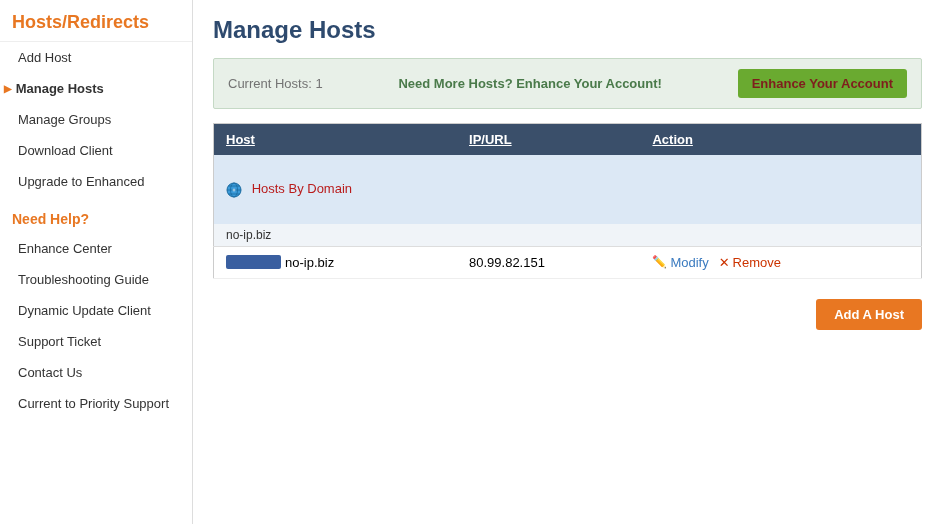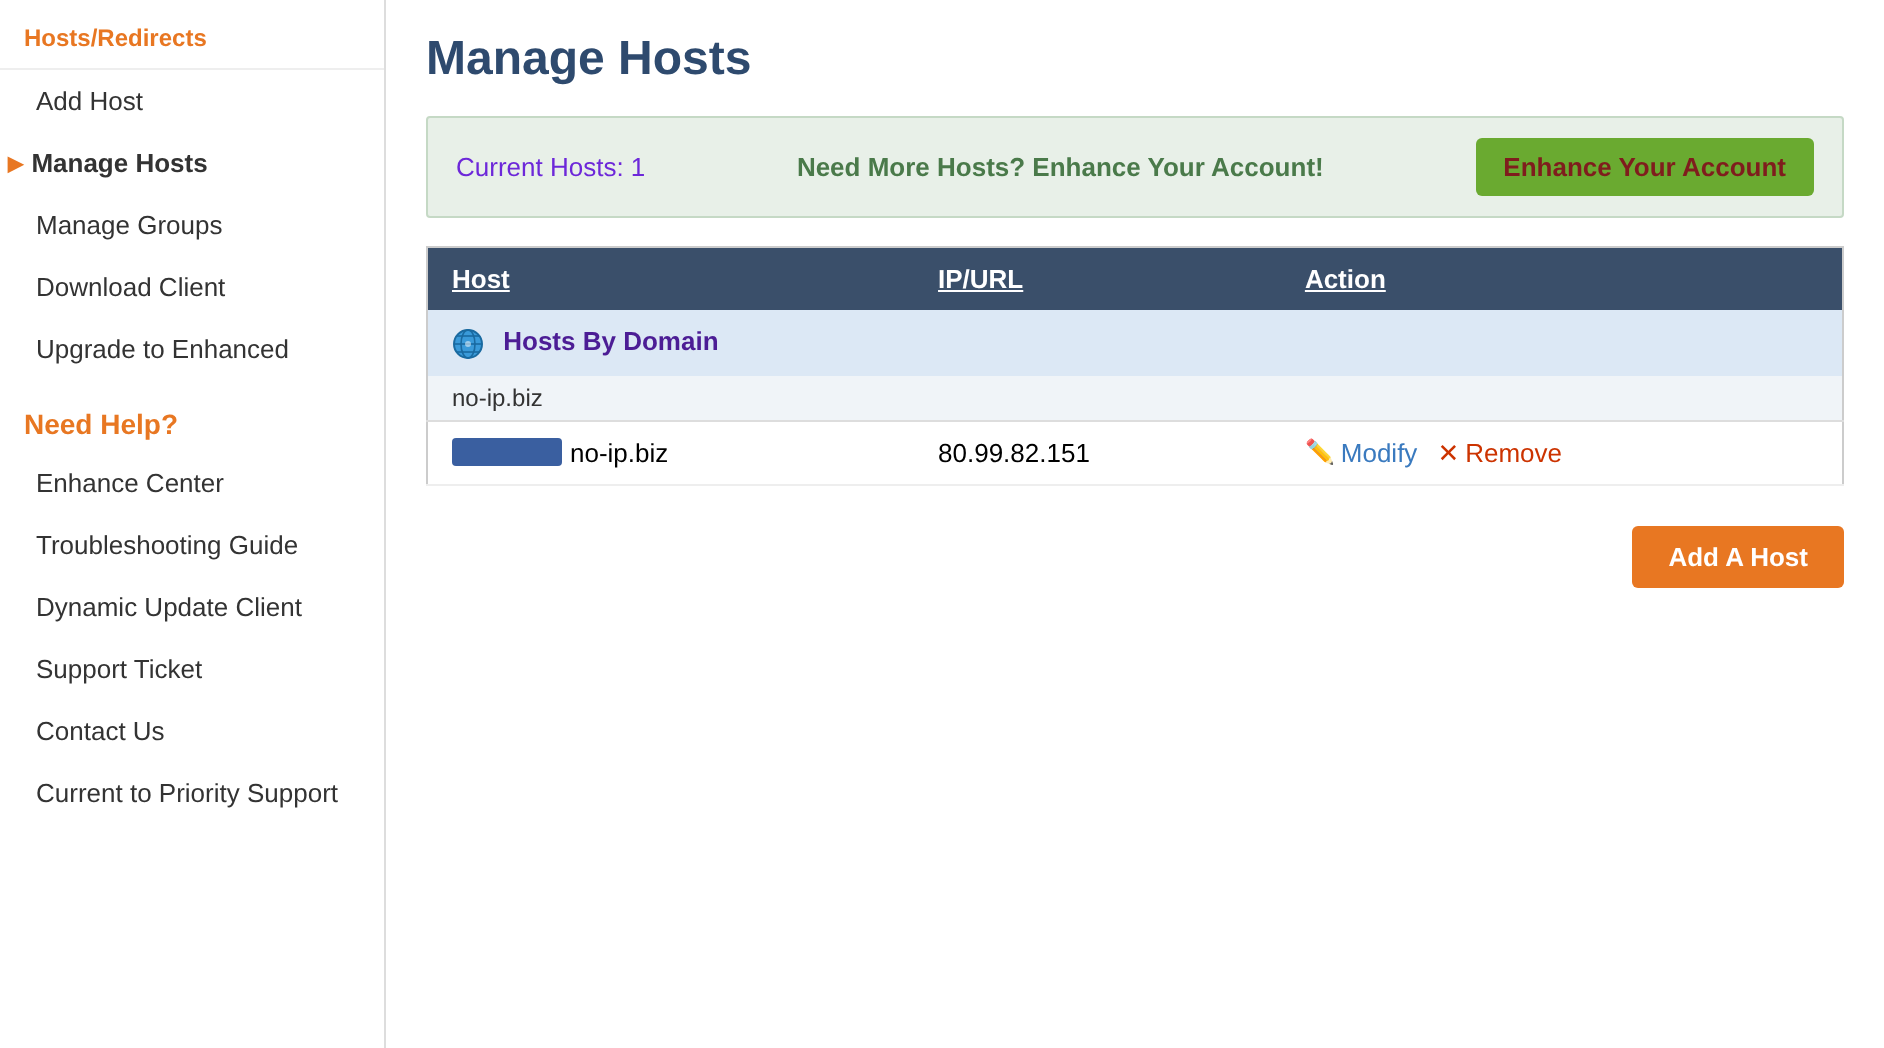--- a/index.html
+++ b/index.html
@@ -11,21 +11,21 @@
       min-width: 193px;
       background: #fff;
       border-right: 1px solid #ddd;
       padding: 0;
       display: flex;
       flex-direction: column;
     }
     .sidebar-section-title {
       color: #e87722;
       font-weight: bold;
-      font-size: 12px;
+      font-size: 18px;
       padding: 12px 12px 8px 12px;
       border-bottom: 1px solid #eee;
     }
     .sidebar-item {
       padding: 8px 12px 8px 18px;
       color: #333;
       cursor: pointer;
       font-size: 13px;
       display: flex;
       align-items: center;
@@ -70,21 +70,21 @@
       background: #e8f0e8;
       border: 1px solid #c5d9c5;
       padding: 10px 14px;
       display: flex;
       align-items: center;
       justify-content: space-between;
       margin-bottom: 14px;
       border-radius: 2px;
     }
     .banner-left {
-      color: #6d28d9;
+      color: #737373;
       font-size: 13px;
     }
     .banner-middle {
       color: #4a7a4a;
       font-size: 13px;
       font-weight: bold;
       flex: 1;
       text-align: center;
     }
     .enhance-btn {
@@ -110,23 +110,23 @@
       text-decoration: underline;
     }
     .hosts-table thead th {
       padding: 8px 12px;
       text-align: left;
       font-size: 13px;
       font-weight: bold;
     }
     .domain-row td {
       background: #dce8f5;
-      padding: 8px 12px;
-      font-weight: bold;
-      color: #4c1d95;
+      padding: 26px 12px;
+      font-weight: normal;
+      color: #b91c1c;
     }
     .domain-row td .globe-icon {
       display: inline-block;
       width: 16px;
       height: 16px;
       margin-right: 6px;
       vertical-align: middle;
     }
     .subdomain-label-row td {
       background: #f0f4f8;

